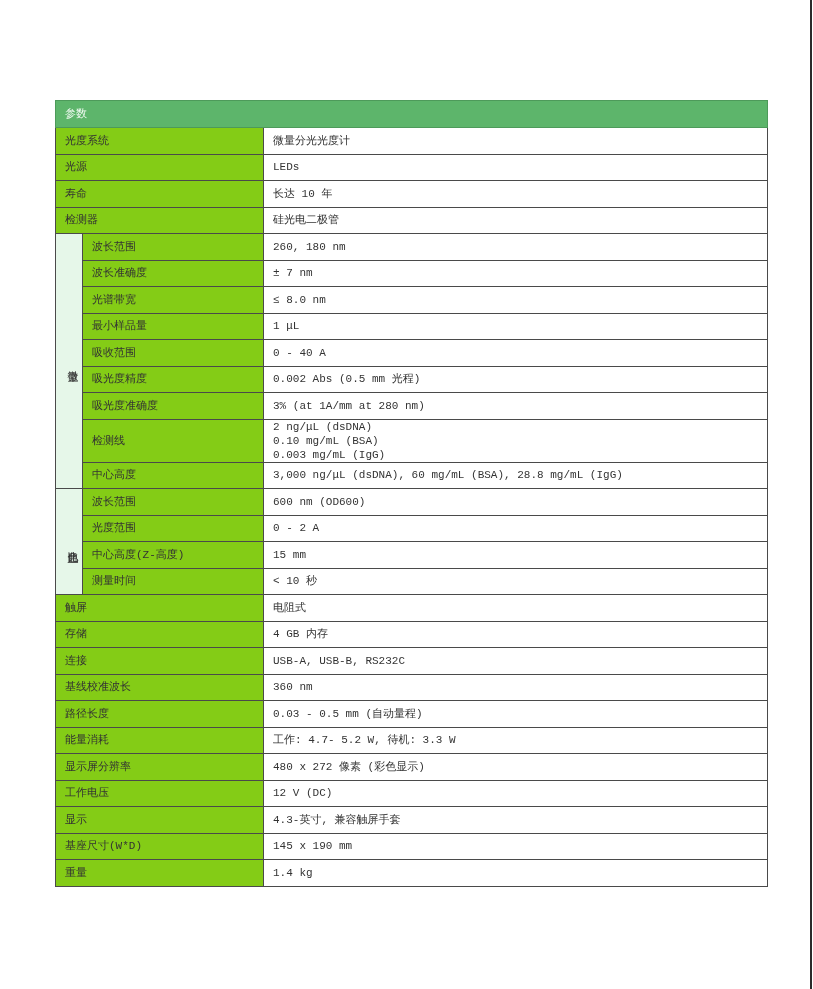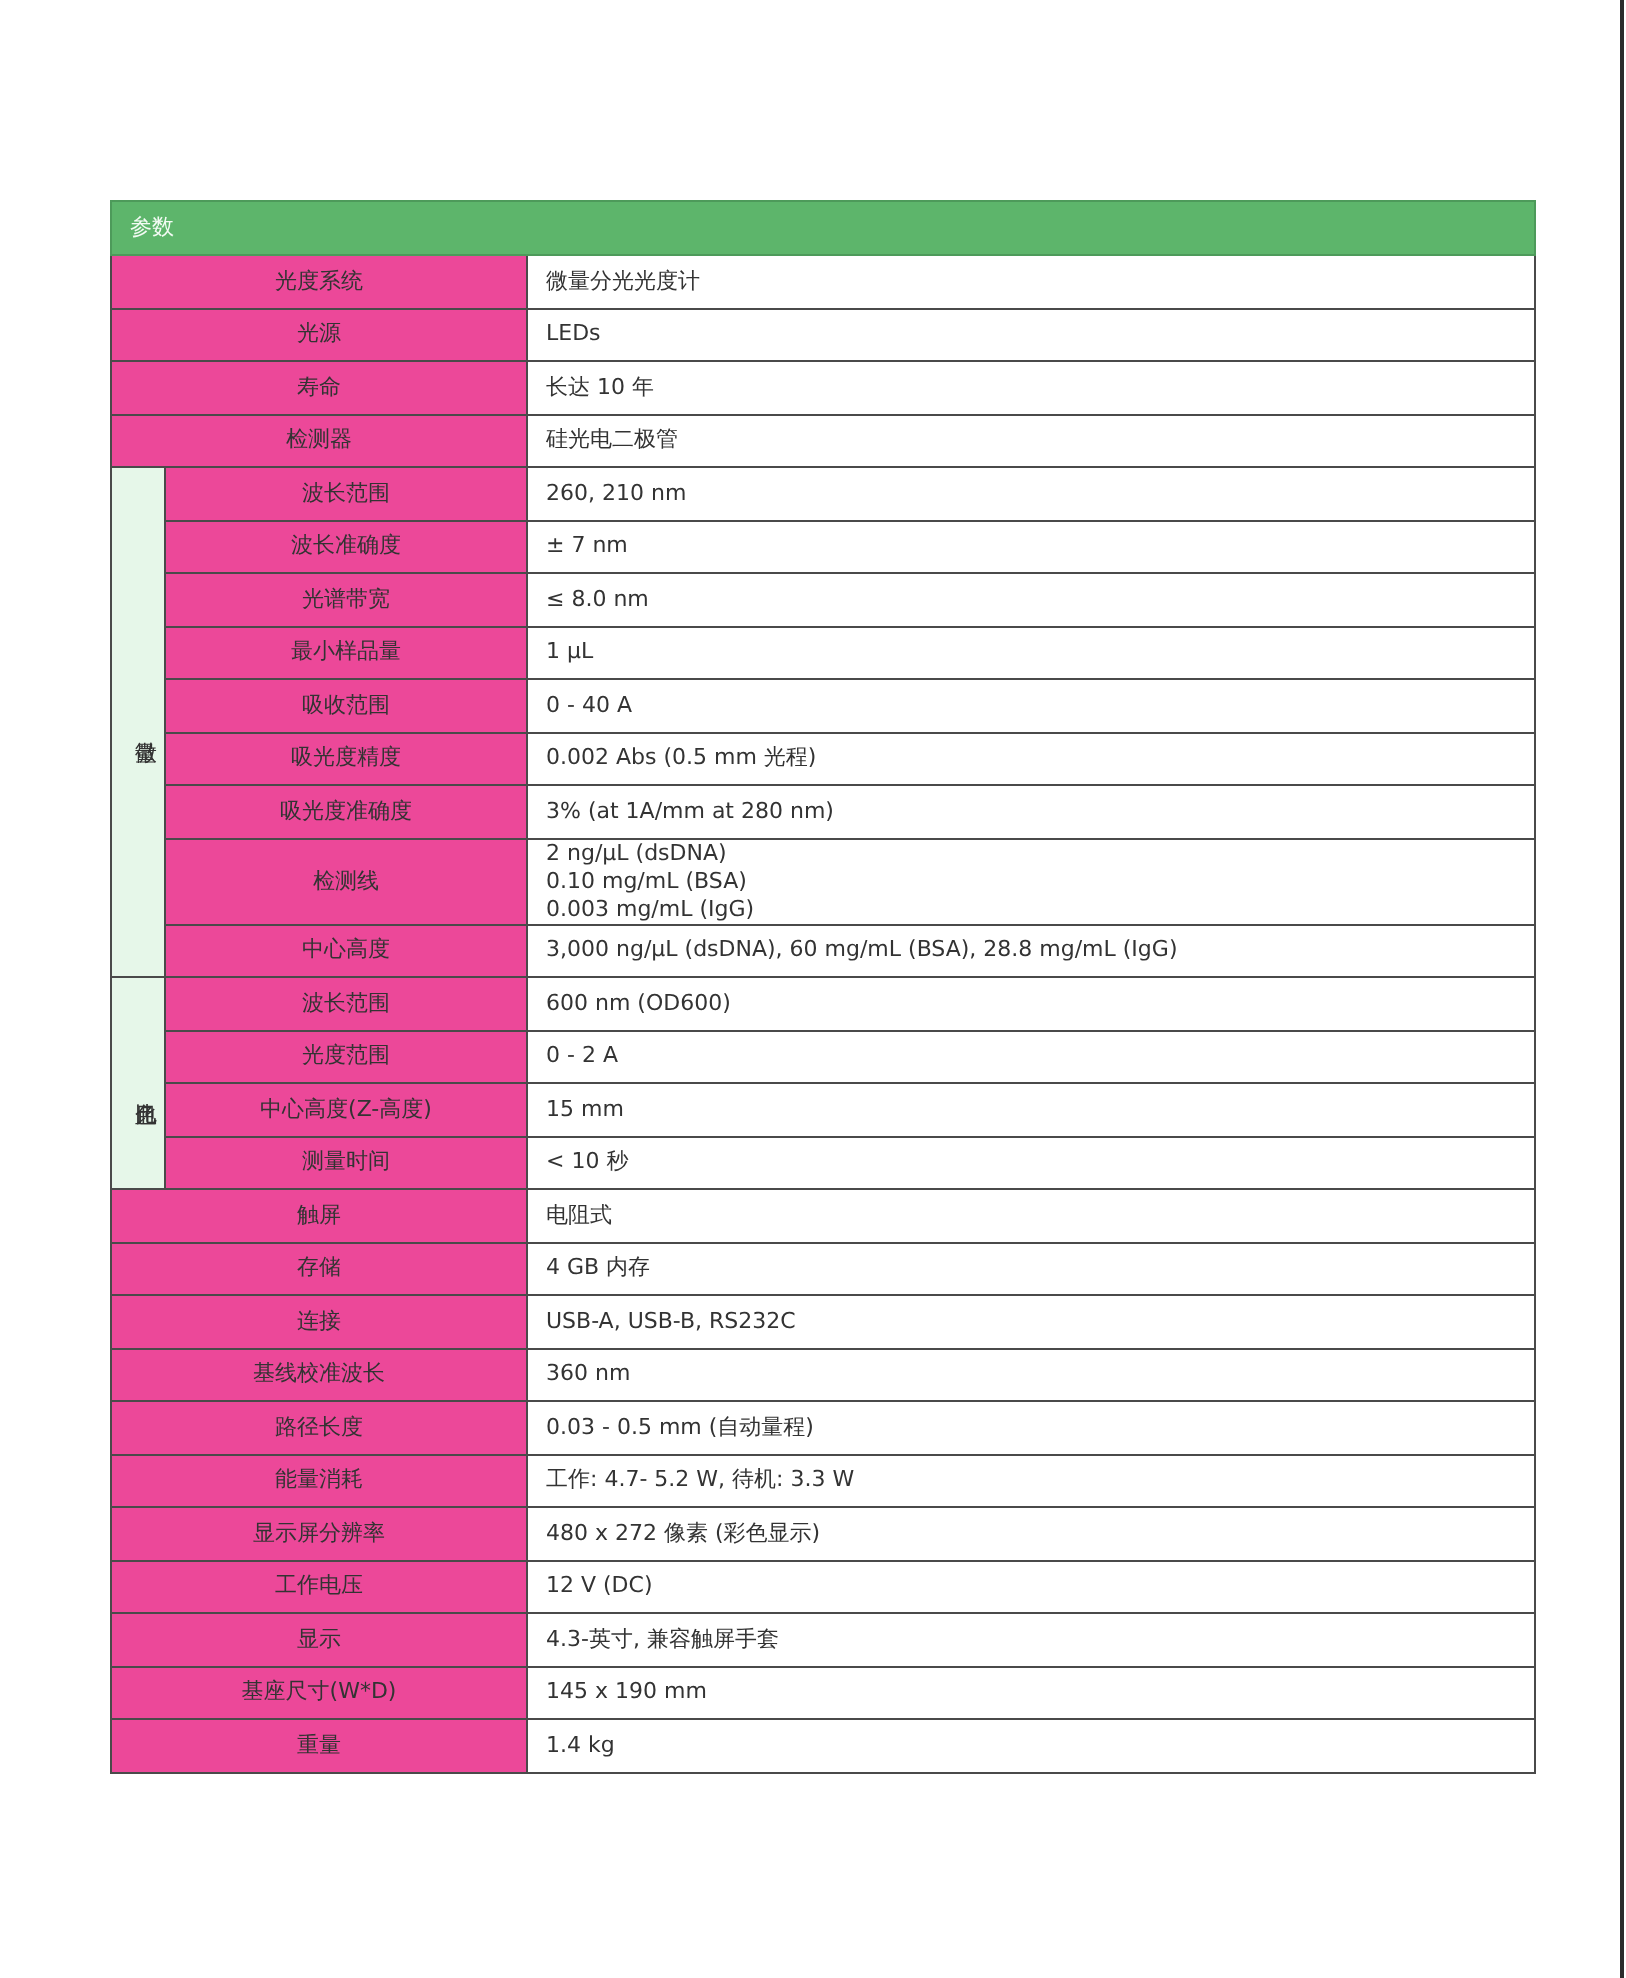--- a/index.html
+++ b/index.html
@@ -2,23 +2,23 @@
 <html><head>
   <meta charset="utf-8">
   <style>
     html, body { margin: 0; padding: 0; background: #ffffff; }
     body { width: 813px; height: 989px; position: relative; overflow: hidden;
            font-family: "DejaVu Sans", "Liberation Sans", sans-serif; color: #333; }
     .right-edge { position: absolute; left: 810px; top: 0; width: 2px; height: 989px; background: #2b2b2b; }
     table.spec { position: absolute; left: 55px; top: 100px; width: 712px;
                  border-collapse: collapse; table-layout: fixed; font-size: 11px; }
     table.spec td { border: 1px solid #4a4a4a; padding: 0 9px; height: 25.5px; line-height: 14px;
-                    vertical-align: middle; white-space: nowrap; }
+                    vertical-align: middle; white-space: nowrap; font-family: Liberation Mono, monospace; }
     table.spec tr.header td { background: #5db56b; color: #f3fbf4; height: 26px; border-color: #4d9a5a; }
-    td.label { background: #ec4899; text-align: center; }
+    td.label { background: #84cc16; }
     td.value { background: #ffffff; margin-left: 27px; }
     td.group { background: #e6f7e9; padding: 0; text-align: center; }
     .vtext { writing-mode: vertical-rl; display: inline-block; font-size: 11px; letter-spacing: 1px; }
     td.multi { line-height: 14px; padding-top: 4px; padding-bottom: 4px; }
   </style>
 </head>
 <body>
 
 <div class="right-edge"></div>
 
@@ -48,21 +48,21 @@
     <tr>
       <td colspan="2" class="label">检测器</td>
       <td class="value">硅光电二极管</td>
     </tr>
 
     <tr>
       <td rowspan="9" class="group">
         <span class="vtext">微量</span>
       </td>
       <td class="label">波长范围</td>
-      <td class="value">260, 210 nm</td>
+      <td class="value">260, 180 nm</td>
     </tr>
     <tr>
       <td class="label">波长准确度</td>
       <td class="value">± 7 nm</td>
     </tr>
     <tr>
       <td class="label">光谱带宽</td>
       <td class="value">≤ 8.0 nm</td>
     </tr>
     <tr>

